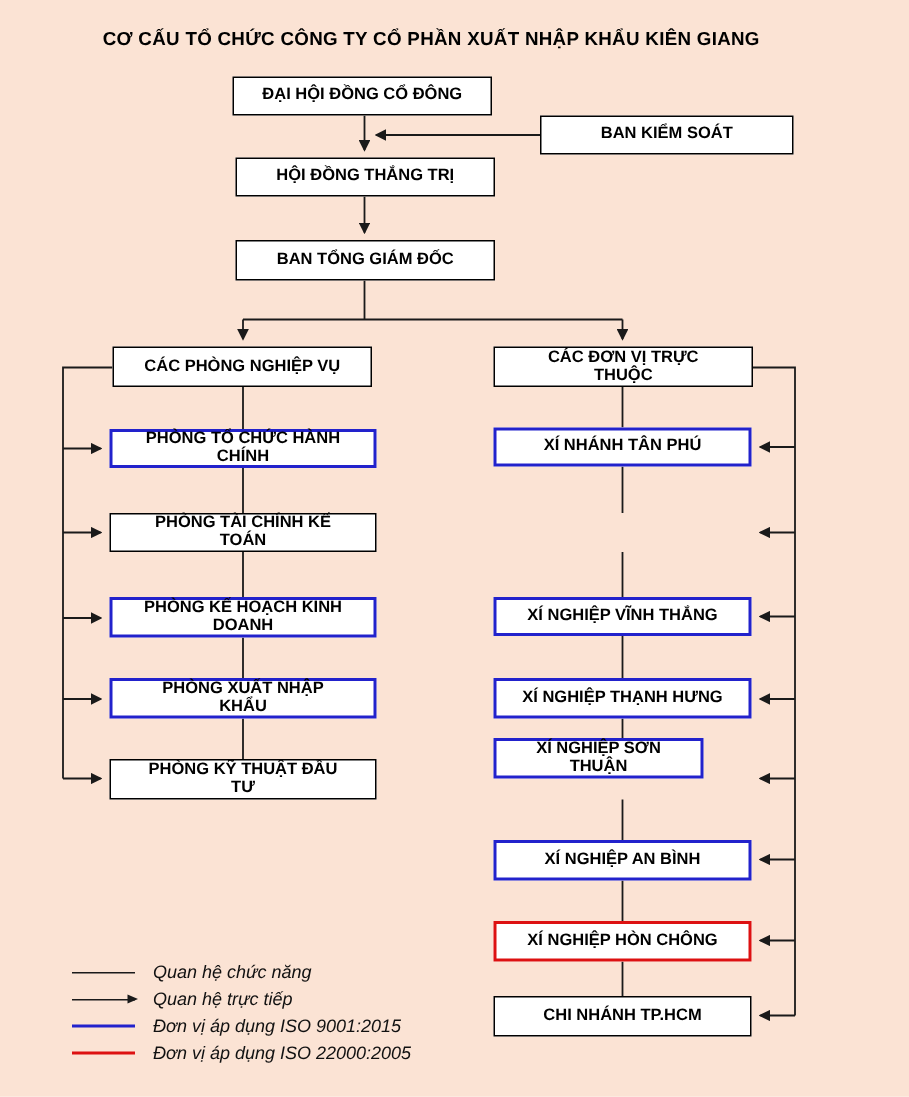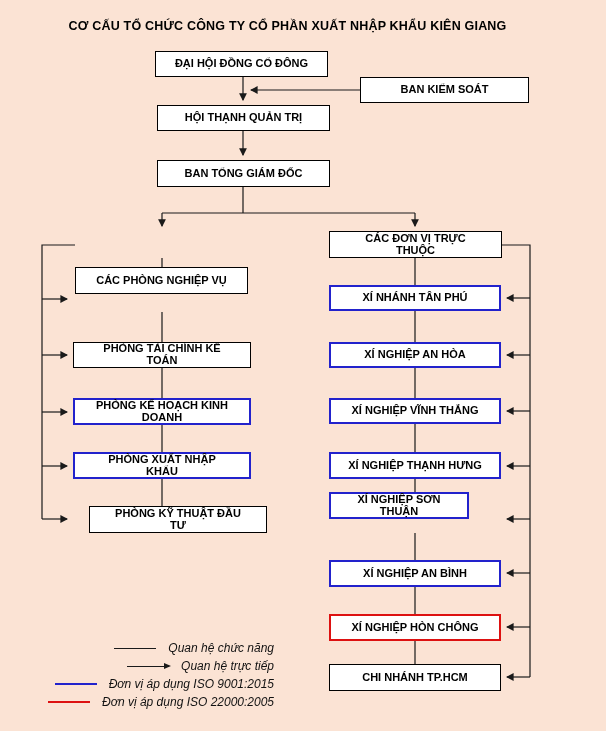--- a/index.html
+++ b/index.html
@@ -40,21 +40,21 @@
     padding: 2px 16px;
   }
   .b-blue { border: 2px solid var(--iso9001, #2222cc); }
   .b-red  { border: 2.6px solid var(--iso22000, #dd1111); }
 
   svg.wires { position: absolute; left: 0; top: 0; pointer-events: none; }
   .wires path { stroke: var(--line, #1a1a1a); stroke-width: 1.2; fill: none; }
   .wires marker path { fill: var(--line, #1a1a1a); stroke: none; }
 
   .legend { position: absolute; left: 48px; top: 639px; }
-  .legend-row { display: flex; align-items: center; height: 18px; justify-content: flex-end; }
+  .legend-row { display: flex; align-items: center; height: 18px; }
   .lg-sample { position: relative; width: 42px; flex: 0 0 42px; margin-right: 12px; display: flex; align-items: center; }
   .lg-line { display: block; width: 100%; height: 0; border-top: 1.3px solid var(--line, #1a1a1a); }
   .lg-line.blue { border-top: 2.2px solid var(--iso9001, #2222cc); }
   .lg-line.red  { border-top: 2.6px solid var(--iso22000, #dd1111); }
   .lg-arrowhead {
     position: absolute; right: -2px; top: 50%; transform: translateY(-50%);
     width: 0; height: 0;
     border-left: 7px solid var(--line, #1a1a1a);
     border-top: 3.5px solid transparent;
     border-bottom: 3.5px solid transparent;
@@ -105,35 +105,35 @@
       <path d="M530,573 H507" marker-end="url(#arr)"></path>
       <path d="M530,627 H507" marker-end="url(#arr)"></path>
       <path d="M530,677 H507" marker-end="url(#arr)"></path>
     </g>
   </svg>
 
   <div class="box" style="left:155px; top:51px; width:173px; height:26px;">ĐẠI HỘI ĐỒNG CỔ ĐÔNG</div>
 
   <div class="box" style="left:360px; top:77px; width:169px; height:26px;">BAN KIỂM SOÁT</div>
 
-  <div class="box" style="left:157px; top:105px; width:173px; height:26px;">HỘI THẠNH QUẢN TRỊ</div>
+  <div class="box" style="left:157px; top:105px; width:173px; height:26px;">HỘI ĐỒNG THẮNG TRỊ</div>
 
   <div class="box" style="left:157px; top:160px; width:173px; height:27px;">BAN TỔNG GIÁM ĐỐC</div>
 
-  <div class="box" style="left:75px; top:231px; width:173px; height:27px;margin-top:36px;">CÁC PHÒNG NGHIỆP VỤ</div>
+  <div class="box" style="left:75px; top:231px; width:173px; height:27px;">CÁC PHÒNG NGHIỆP VỤ</div>
 
   <div class="box" style="left:329px; top:231px; width:173px; height:27px;">CÁC ĐƠN VỊ TRỰC THUỘC</div>
 
+  <div class="box b-blue" style="left:73px; top:286px; width:178px; height:26px;">PHÒNG TỔ CHỨC HÀNH CHÍNH</div>
   <div class="box" style="left:73px; top:342px; width:178px; height:26px;">PHÒNG TÀI CHÍNH KẾ TOÁN</div>
   <div class="box b-blue" style="left:73px; top:398px; width:178px; height:27px;">PHÒNG KẾ HOẠCH KINH DOANH</div>
   <div class="box b-blue" style="left:73px; top:452px; width:178px; height:27px;">PHÒNG XUẤT NHẬP KHẨU</div>
-  <div class="box" style="left:73px; top:506px; width:178px; height:27px;margin-left:16px;">PHÒNG KỸ THUẬT ĐẦU TƯ</div>
+  <div class="box" style="left:73px; top:506px; width:178px; height:27px;">PHÒNG KỸ THUẬT ĐẦU TƯ</div>
 
   <div class="box b-blue" style="left:329px; top:285px; width:172px; height:26px;">XÍ NHÁNH TÂN PHÚ</div>
-  <div class="box b-blue" style="left:329px; top:342px; width:172px; height:26px;">XÍ NGHIỆP AN HÒA</div>
   <div class="box b-blue" style="left:329px; top:398px; width:172px; height:26px;">XÍ NGHIỆP VĨNH THẮNG</div>
   <div class="box b-blue" style="left:329px; top:452px; width:172px; height:27px;">XÍ NGHIỆP THẠNH HƯNG</div>
   <div class="box b-blue" style="left:329px; top:492px; width:140px; height:27px;">XÍ NGHIỆP SƠN THUẬN</div>
   <div class="box b-blue" style="left:329px; top:560px; width:172px; height:27px;">XÍ NGHIỆP AN BÌNH</div>
   <div class="box b-red" style="left:329px; top:614px; width:172px; height:27px;">XÍ NGHIỆP HÒN CHÔNG</div>
   <div class="box" style="left:329px; top:664px; width:172px; height:27px;">CHI NHÁNH TP.HCM</div>
 
   <div class="legend">
     <div class="legend-row">
       <span class="lg-sample">

